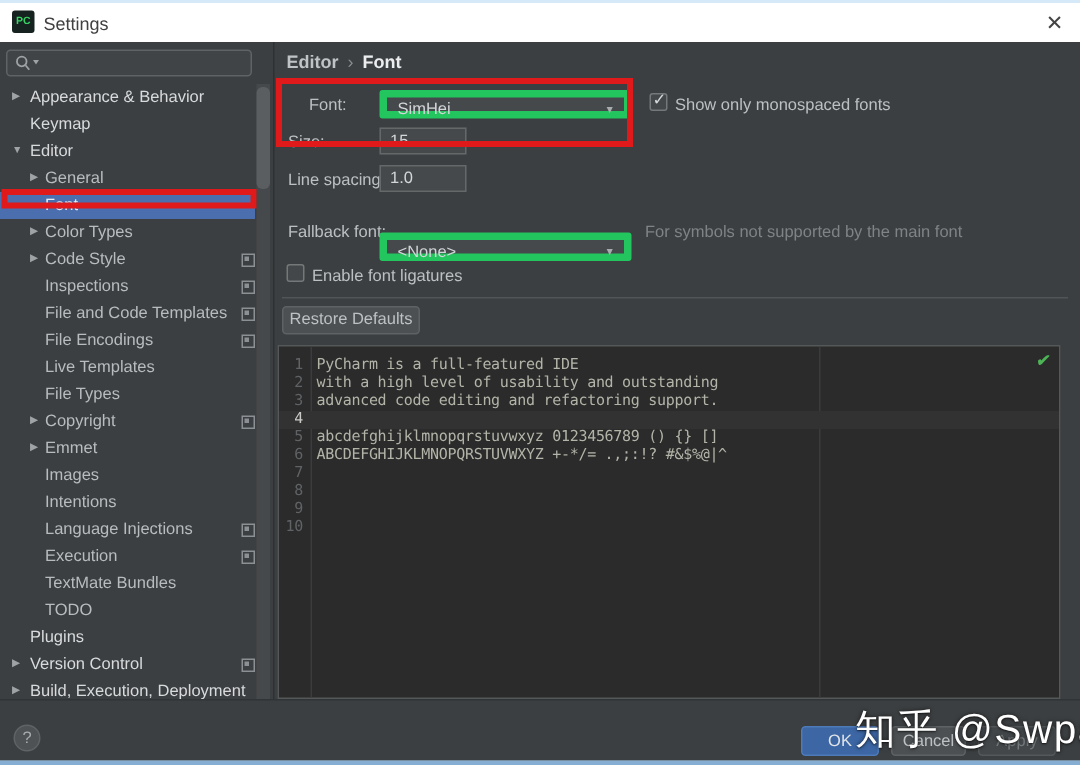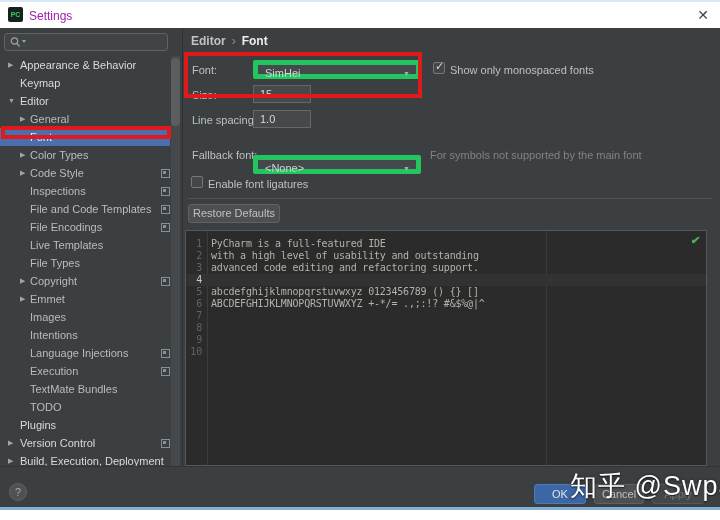--- a/index.html
+++ b/index.html
@@ -4,21 +4,21 @@
 <style>
   * { margin:0; padding:0; box-sizing:border-box; }
   html,body { width:720px; height:520px; background:#ffffff; font-family:"Liberation Sans", sans-serif; overflow:hidden; }
   #stage { position:absolute; top:0; left:0; width:720px; height:520px; }
 
   
   .top-line   { position:absolute; left:0; top:0; width:720px; height:2px; background:#d6e9f8; }
   .titlebar   { position:absolute; left:0; top:2px; width:720px; height:26px; background:#ffffff; }
   .app-icon   { position:absolute; left:8px; top:5px; width:15px; height:15px; background:#15221f; border-radius:2px;
                 color:#35d463; font-size:7px; font-weight:bold; text-align:center; line-height:15px; letter-spacing:0; }
-  .win-title  { position:absolute; left:29px; top:7px; font-size:12px; color:#a21caf; }
+  .win-title  { position:absolute; left:29px; top:7px; font-size:12px; color:#404040; }
   .close-x    { position:absolute; right:9px; top:5px; width:16px; height:16px; font-size:14px; color:#444; text-align:center; line-height:16px; cursor:pointer; }
   .dialog     { position:absolute; left:0; top:28px; width:720px; height:479px; background:#3c3f41; }
   .bottom-line{ position:absolute; left:0; top:507px; width:720px; height:3px; background:#86aed3; }
 
   
   .sidebar    { position:absolute; left:0; top:28px; width:182px; height:454px; overflow:hidden; }
   .vsep       { position:absolute; left:182px; top:28px; width:1px; height:452px; background:#2e3133; }
   .searchbox  { position:absolute; left:4px; top:5px; width:164px; height:18px; background:#404446; border:1px solid #5f6365; border-radius:3px; }
   .search-ic  { position:absolute; left:4px; top:2px; width:20px; height:13px; color:#9da2a6; }
   .search-ic svg { display:block; }
@@ -209,21 +209,21 @@
       <div class="scrollthumb"></div>
     </div>
   </div>
   <div class="vsep"></div>
 
   <div class="main">
     <div class="crumb">
       <span class="parent">Editor</span><span class="chev">›</span><span class="cur">Font</span>
     </div>
 
-    <div class="flabel" style="left:9px; top:36px;">Font:</div>
+    <div class="flabel" style="left:23px; top:36px;">Font:</div>
     <div class="combo" style="left:70px; top:32px; width:168px;">
       <span>SimHei</span>
       <span class="arr">▼</span>
     </div>
     <div class="cb" style="left:250px; top:34px;">
       <span class="tick">✓</span>
     </div>
     <div class="flabel" style="left:267px; top:36px;">Show only monospaced fonts</div>
 
     <div class="flabel" style="left:9px; top:61px;">Size:</div>

